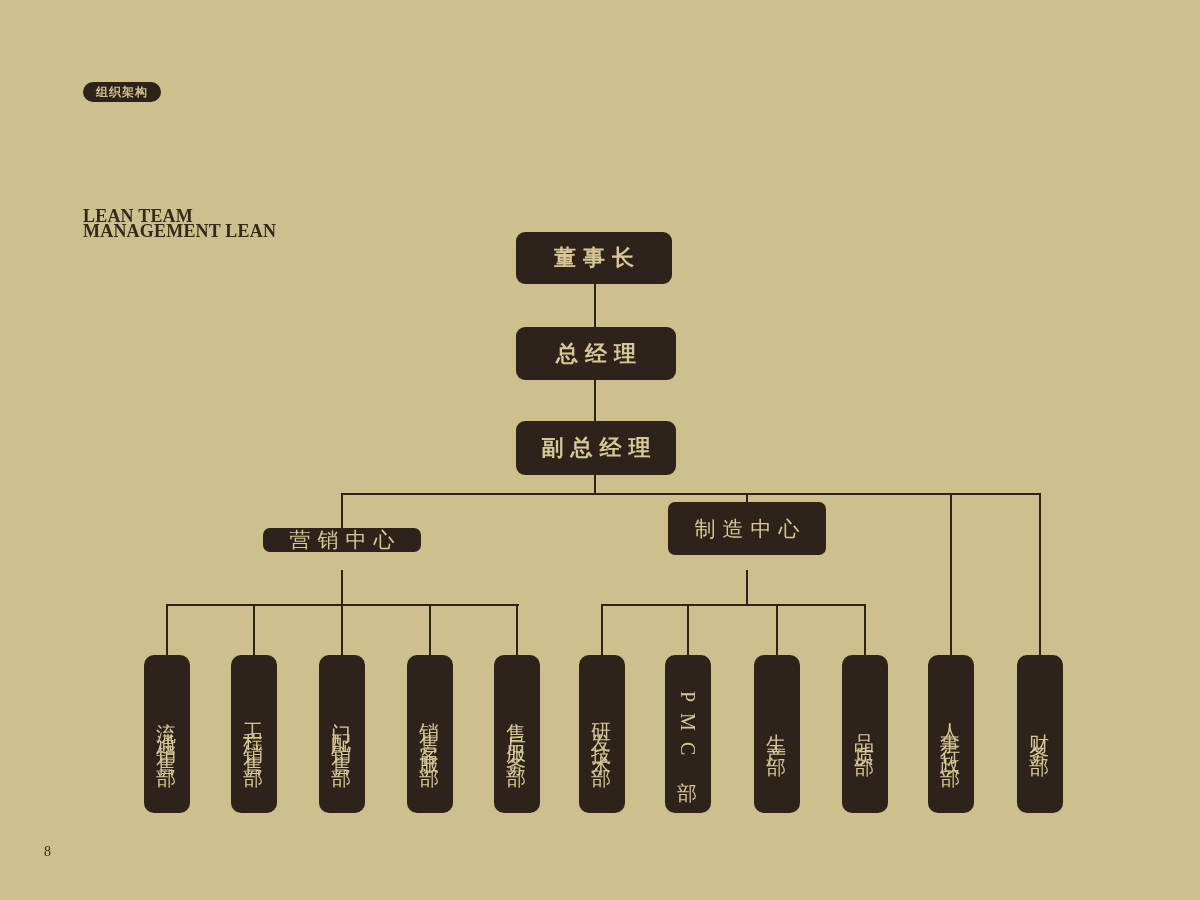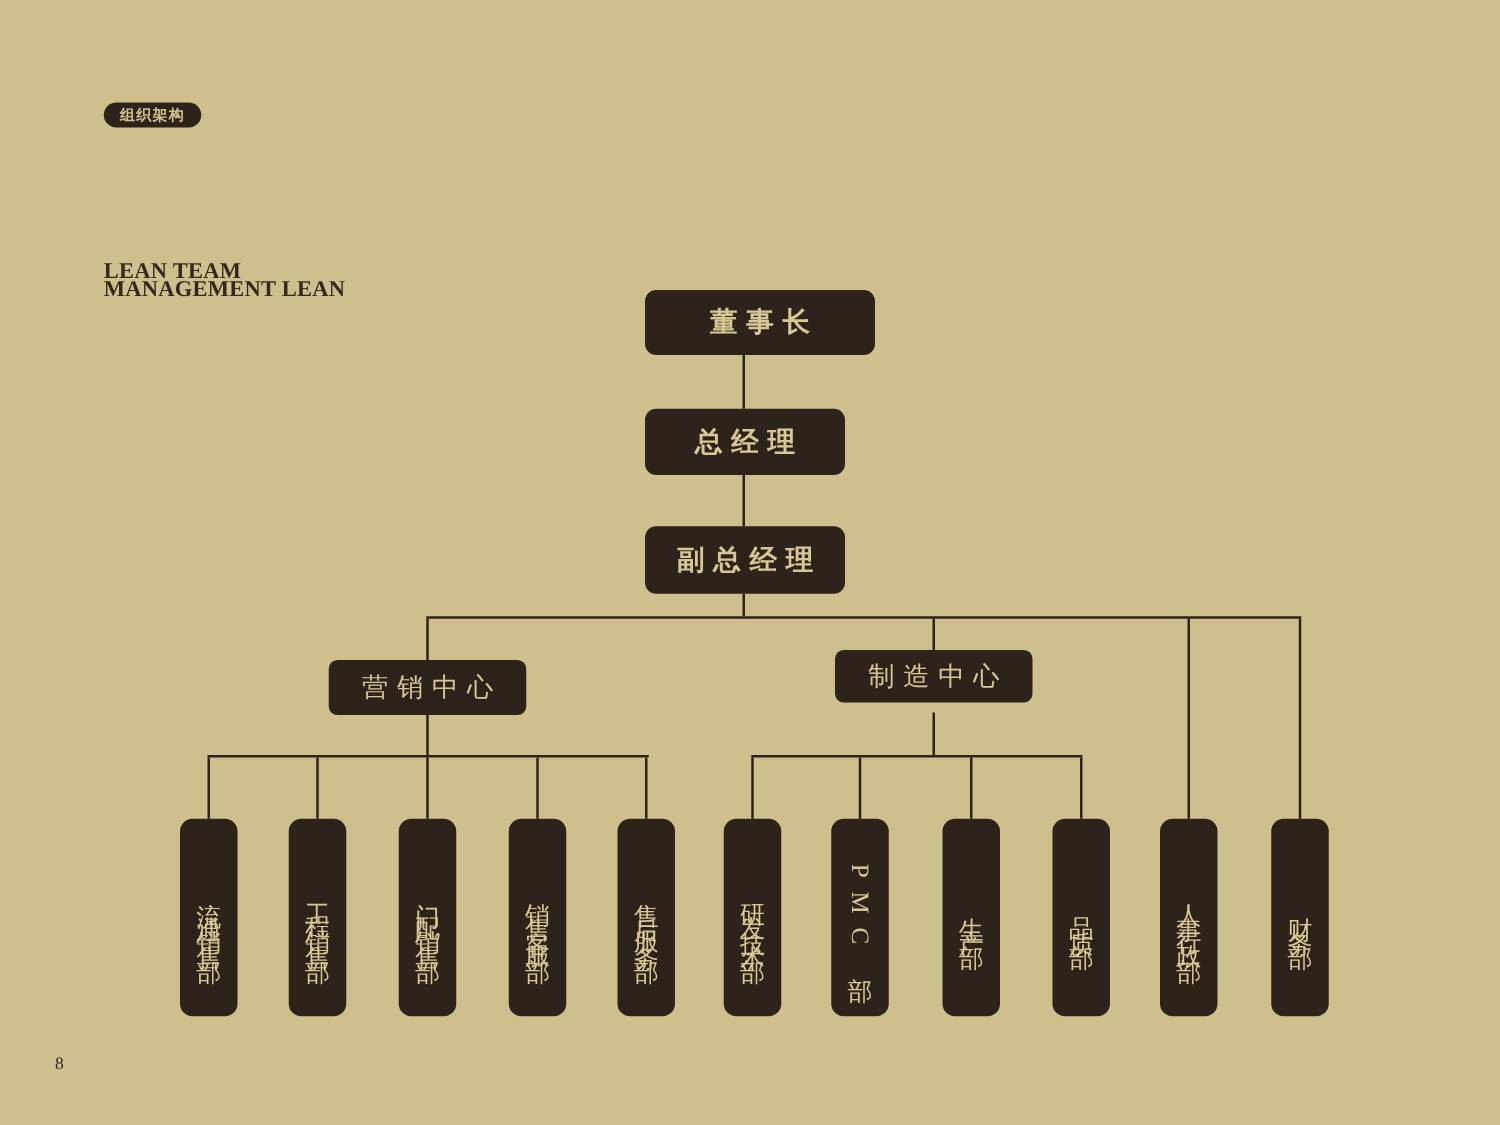--- a/index.html
+++ b/index.html
@@ -90,25 +90,25 @@
       <div class="line" style="left: 253px; top: 606px; width: 2px; height: 49px;"></div>
       <div class="line" style="left: 341px; top: 606px; width: 2px; height: 49px;"></div>
       <div class="line" style="left: 429px; top: 606px; width: 2px; height: 49px;"></div>
       <div class="line" style="left: 516px; top: 606px; width: 2px; height: 49px;"></div>
       <div class="line" style="left: 746px; top: 570px; width: 2px; height: 34px;"></div>
       <div class="line" style="left: 601px; top: 604px; width: 265px; height: 2px;"></div>
       <div class="line" style="left: 601px; top: 606px; width: 2px; height: 49px;"></div>
       <div class="line" style="left: 687px; top: 606px; width: 2px; height: 49px;"></div>
       <div class="line" style="left: 776px; top: 606px; width: 2px; height: 49px;"></div>
       <div class="line" style="left: 864px; top: 606px; width: 2px; height: 49px;"></div>
-      <div class="node exec" style="left: 516px; top: 232px; width: 184px; height: 52px;">董事长</div>
+      <div class="node exec" style="left: 516px; top: 232px; width: 156px; height: 52px;">董事长</div>
       <div class="node exec" style="left: 516px; top: 421px; width: 160px; height: 54px;">副总经理</div>
       <div class="node exec" style="left: 516px; top: 327px; width: 160px; height: 53px;">总经理</div>
-      <div class="node center" style="left: 263px; top: 528px; width: 158px; height: 44px;">营销中心</div>
-      <div class="node center" style="left: 668px; top: 520px; width: 158px; height: 42px;">制造中心</div>
+      <div class="node center" style="left: 263px; top: 528px; width: 158px; height: 24px;">营销中心</div>
+      <div class="node center" style="left: 668px; top: 502px; width: 158px; height: 53px;">制造中心</div>
       <div class="node leaf" style="left: 144px; top: 655px; width: 46px; height: 158px;">流通销售部</div>
       <div class="node leaf" style="left: 231px; top: 655px; width: 46px; height: 158px;">工程销售部</div>
       <div class="node leaf" style="left: 319px; top: 655px; width: 46px; height: 158px;">门配销售部</div>
       <div class="node leaf" style="left: 407px; top: 655px; width: 46px; height: 158px;">销售客服部</div>
       <div class="node leaf" style="left: 494px; top: 655px; width: 46px; height: 158px;">售后服务部</div>
       <div class="node leaf" style="left: 579px; top: 655px; width: 46px; height: 158px;">研发技术部</div>
       <div class="node leaf" style="left: 665px; top: 655px; width: 46px; height: 158px;">PMC部</div>
       <div class="node leaf" style="left: 754px; top: 655px; width: 46px; height: 158px;">生产部</div>
       <div class="node leaf" style="left: 842px; top: 655px; width: 46px; height: 158px;">品质部</div>
       <div class="node leaf" style="left: 928px; top: 655px; width: 46px; height: 158px;">人事行政部</div>

